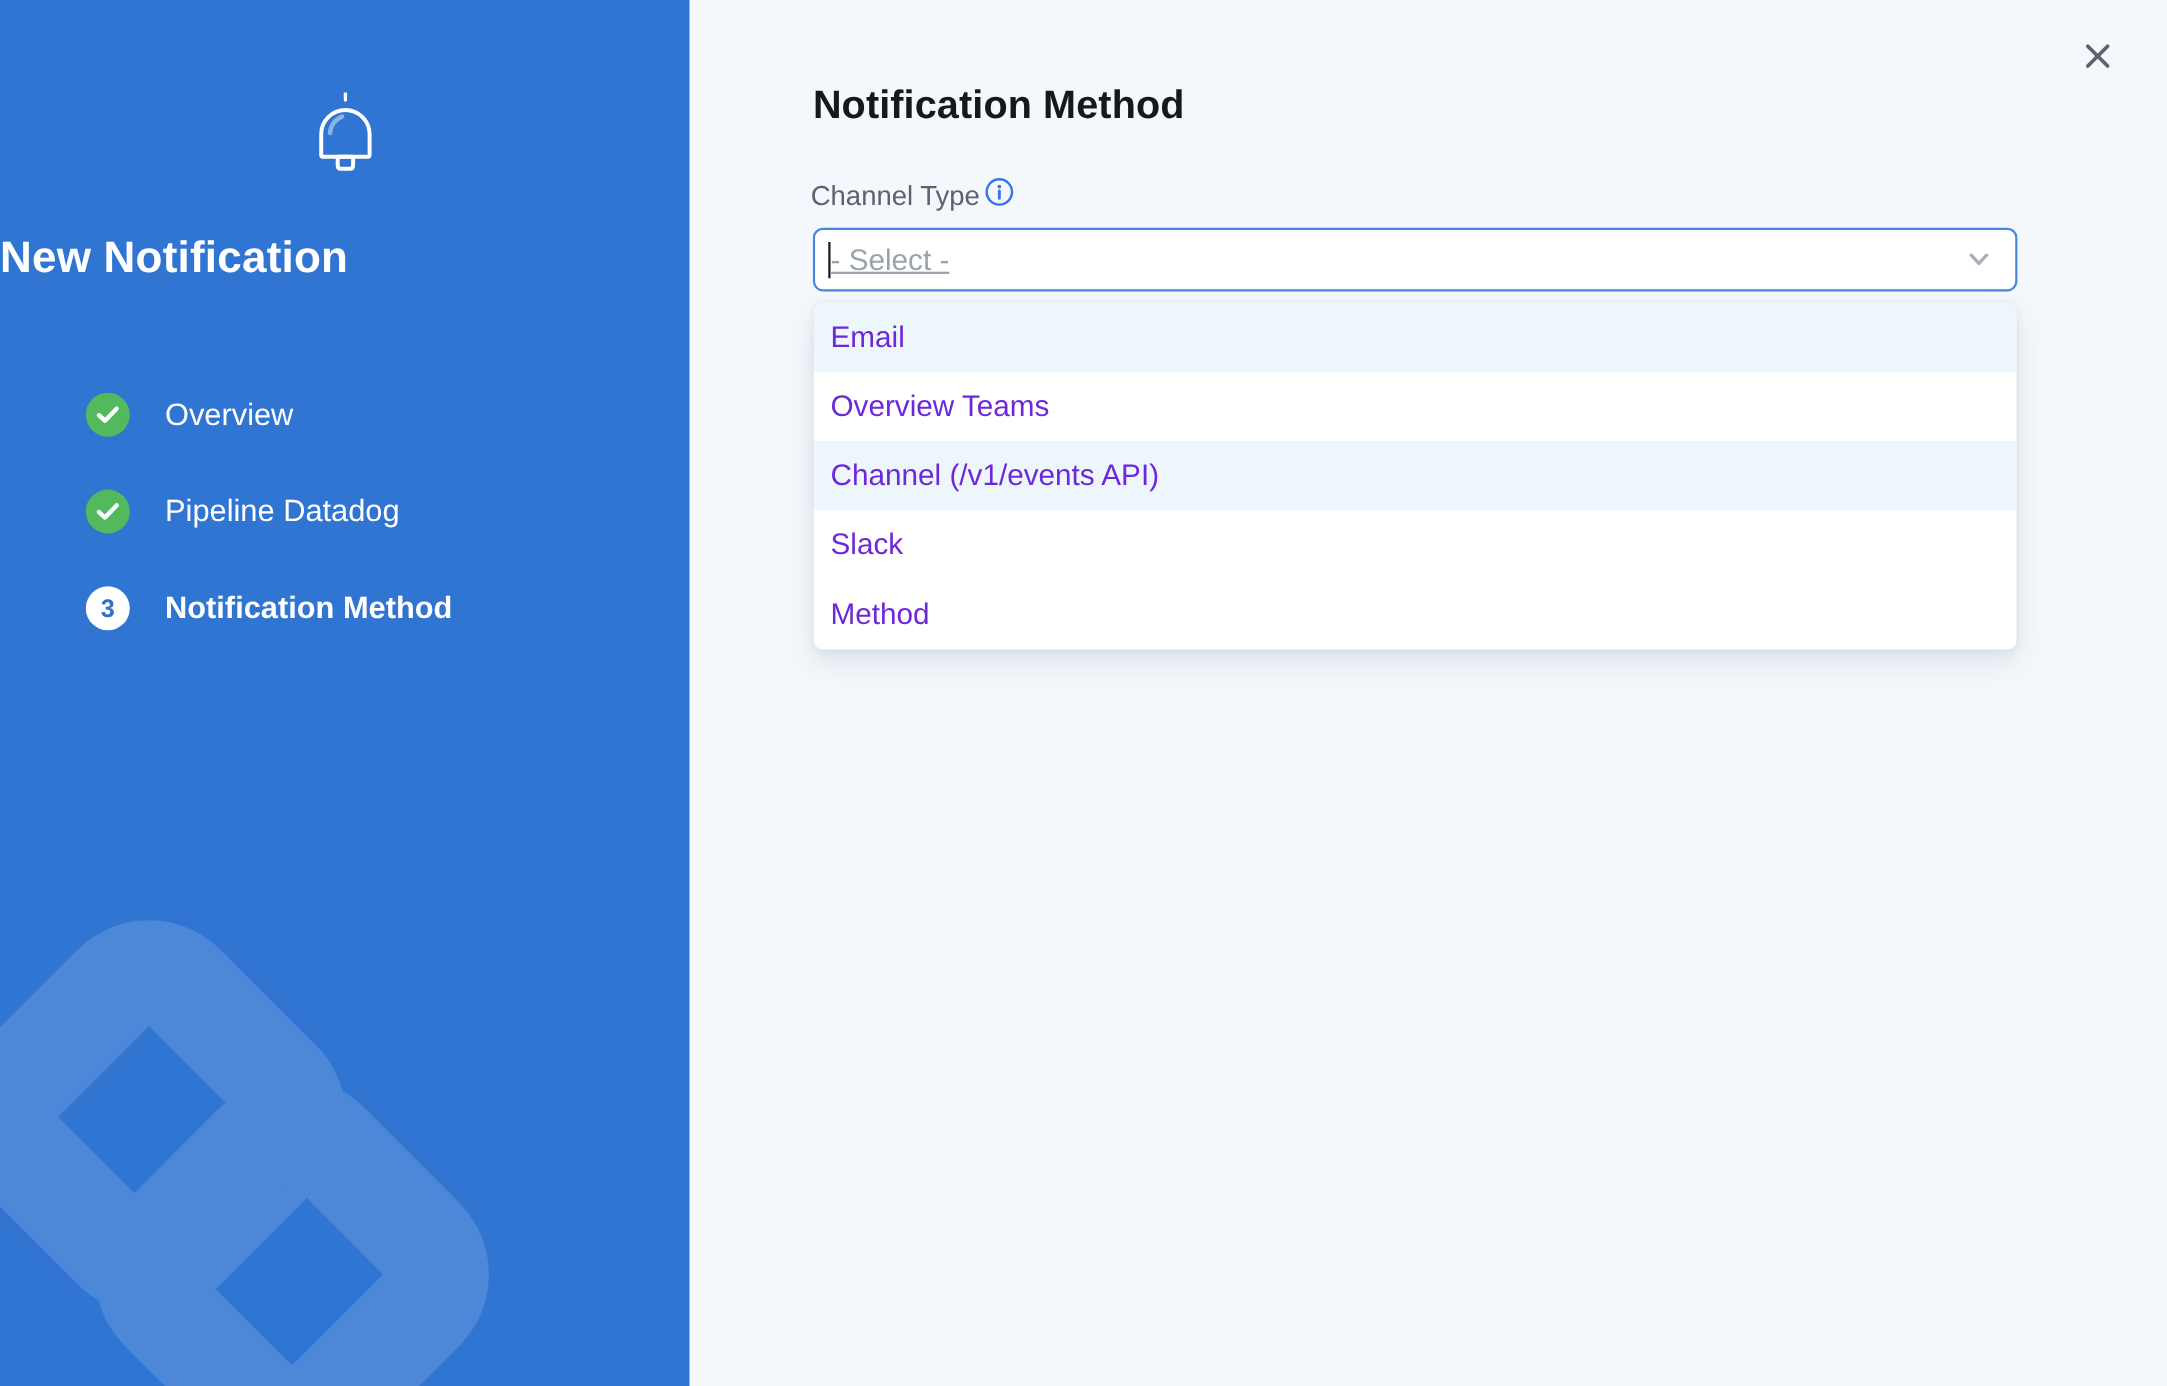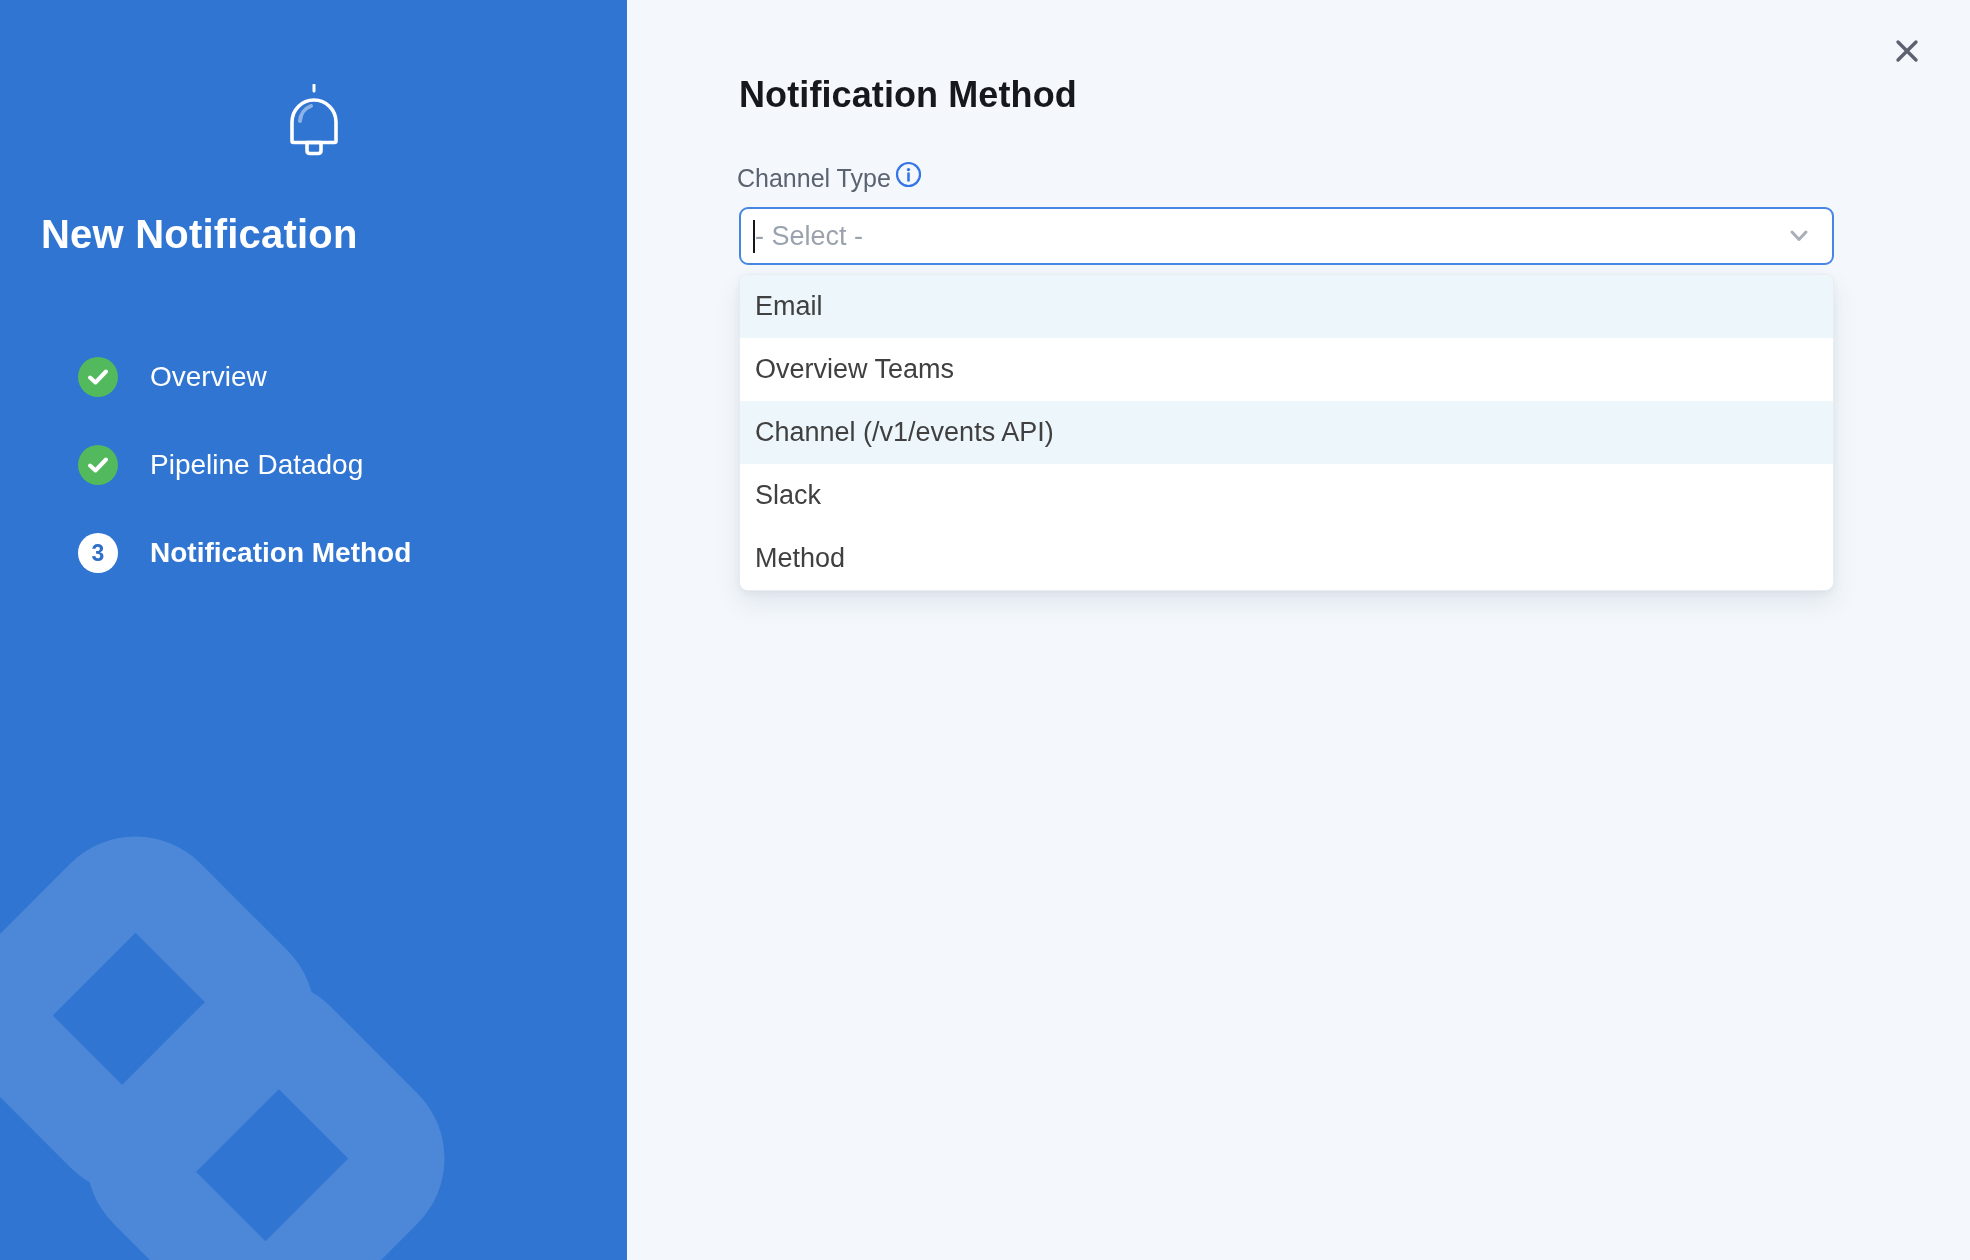--- a/index.html
+++ b/index.html
@@ -15,21 +15,21 @@
   .wm-ring {
     position:absolute; width:307px; height:307px;
     border:95px solid #4d88d8; border-radius:92px;
     transform:rotate(45deg);
   }
   .wm-ring.r1 { left:-18px; top:862px; }
   .wm-ring.r2 { left:112px; top:1005px; }
   .bell-wrap { position:absolute; top:84px; left:0; width:100%; display:flex; justify-content:center; }
   .sidebar-title {
     position:absolute; top:212px; left:0; width:100%;
-    color:#ffffff; font-size:40px; font-weight:700; letter-spacing:0.2px;padding-left:41px;
+    color:#ffffff; font-size:40px; font-weight:700; letter-spacing:0.2px;
   }
 
   .steps { position:absolute; left:78px; top:357px; list-style:none; }
   .step { display:flex; align-items:center; gap:32px; height:40px; margin-bottom:48px; cursor:default; }
   .step-label { color:#ffffff; font-size:28px; font-weight:400; }
   .step.current .step-label { font-weight:700; }
   .check-circle {
     width:40px; height:40px; border-radius:50%; background:#52b95c;
     display:flex; align-items:center; justify-content:center; flex:0 0 auto;
   }
@@ -63,33 +63,33 @@
   .select-box {
     position:absolute; left:112px; top:207px; width:1095px; height:58px;
     background:#ffffff; border:2px solid #4787e3; border-radius:9px;
     cursor:text;
   }
   .text-caret {
     position:absolute; left:12px; top:11px; width:2px; height:33px; background:#15171b;
   }
   .placeholder {
     position:absolute; left:14px; top:0; line-height:54px;
-    font-size:27px; color:#9aa2ae;
+    font-size:27px; color:#9aa2ae;text-decoration:underline;
   }
   .chevron { position:absolute; right:20px; top:17px; }
 
   .dropdown {
     position:absolute; left:112px; top:274px; width:1095px;
     background:#ffffff; border-radius:9px; overflow:hidden;
     border:1px solid rgba(165,182,198,0.25);
     box-shadow:0 12px 24px rgba(45,65,95,0.10), 0 2px 6px rgba(45,65,95,0.06);
   }
   .opt {
     height:63px; line-height:63px; padding-left:15px;
-    font-size:27px; color:#404040; background:#ffffff; cursor:pointer;
+    font-size:27px; color:#6d28d9; background:#ffffff; cursor:pointer;
   }
   .opt.hl { background:#ecf6fb; }
 </style>
 </head>
 <body>
 
 <div class="app">
 
   <aside class="sidebar">
     <div class="wm-ring r1"></div>

